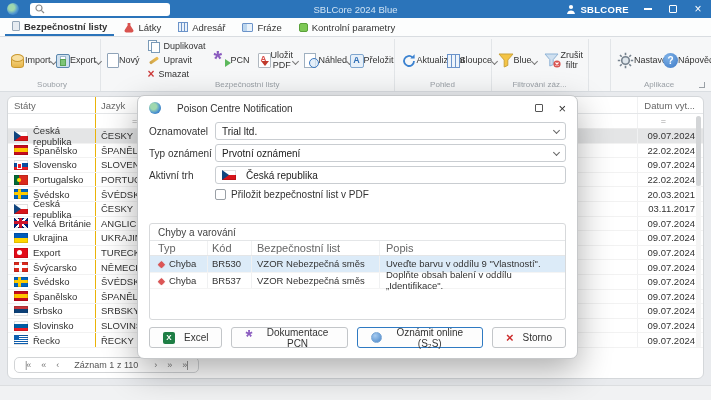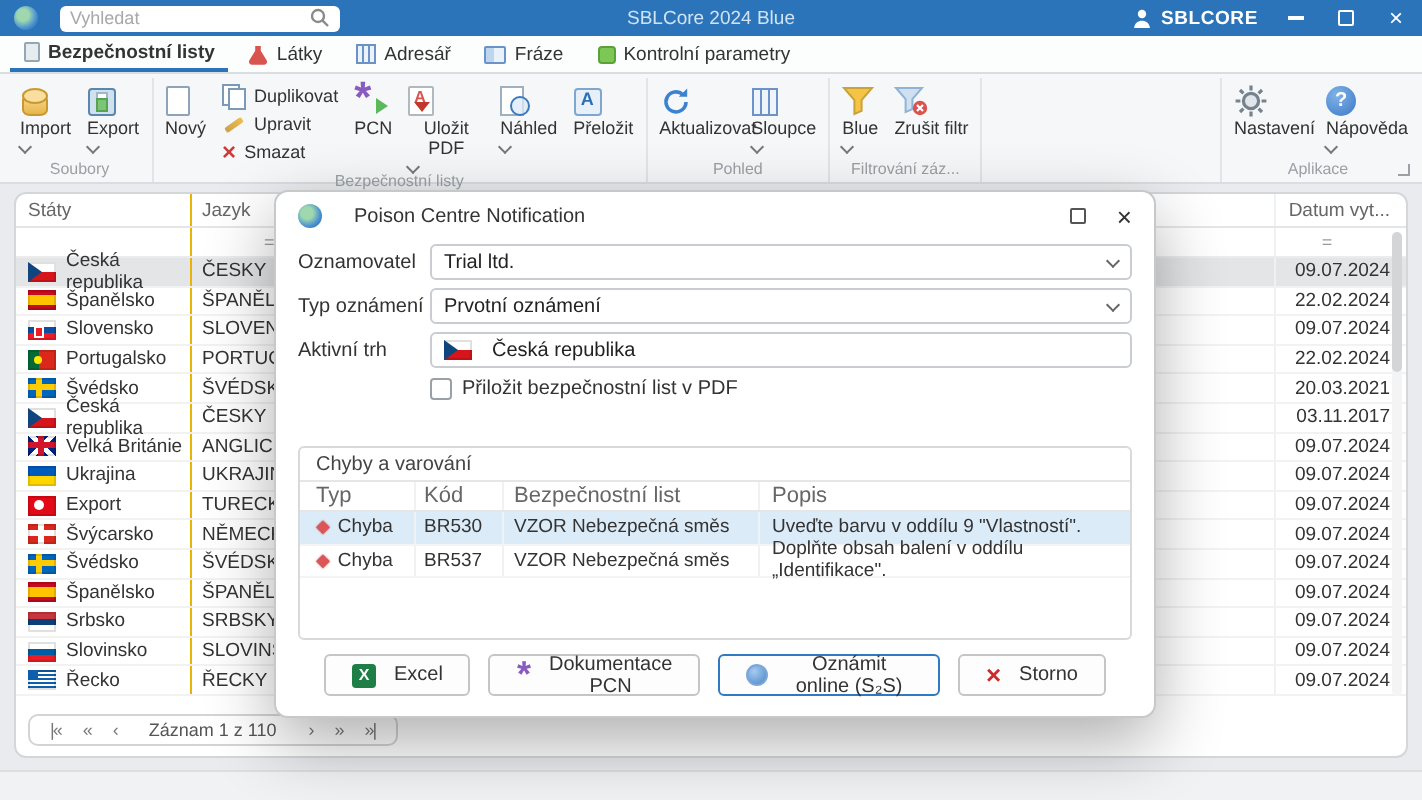--- a/index.html
+++ b/index.html
@@ -29,21 +29,21 @@
   .ti-cols{width:10px;height:10px;border:1px solid #6b93c9;background:linear-gradient(90deg,#eaf2fa 0 2px,#6b93c9 2px 3px,#eaf2fa 3px 5px,#6b93c9 5px 6px,#eaf2fa 6px)}
   .ti-book{width:11px;height:9px;border:1px solid #6b93c9;background:linear-gradient(90deg,#bcd6ee 0 4px,#e9f2fa 4px);border-radius:1px}
   .ti-check{width:9px;height:9px;background:#7dc855;border:1px solid #5aa13a;border-radius:2px}
 
   
   .ribbon{height:55px;background:#f6f7f8;border-bottom:1px solid #d9dde1;display:flex;align-items:stretch;padding:2px 4px 0;flex:none}
   .rgroup{display:flex;flex-direction:column;border-right:1px solid #e2e5e8;padding:0 2px;flex:none}
   .rgroup:last-child{border-right:none}
   .rgroup-content{flex:1;display:flex;align-items:stretch}
   .rgroup-label{font-size:8px;color:#9aa0a6;text-align:center;padding:0 5px 2px;white-space:nowrap}
-  .bigbtn{display:flex;flex-direction:column;align-items:flex-start;padding:3px 4px 0;font-size:9px;color:#333;text-align:center;line-height:1.1;border-radius:3px;max-width:46px;cursor:default}
+  .bigbtn{display:flex;align-items:center;padding:3px 4px 0;font-size:9px;color:#333;text-align:center;line-height:1.1;border-radius:3px;max-width:46px;cursor:default}
   .bigbtn .ic{height:17px;display:flex;align-items:center;justify-content:center;margin-bottom:1px}
   .bigbtn .lbl{white-space:pre-line}
   .chev{width:5px;height:5px;border-right:1.2px solid #777;border-bottom:1.2px solid #777;transform:rotate(45deg);margin-top:1px;flex:none}
   .smallcol{display:flex;flex-direction:column;justify-content:center;gap:2px;padding:0 2px}
   .smallbtn{display:flex;align-items:center;gap:4px;font-size:9px;color:#333;height:12px;padding:0 2px}
   .apps{margin-left:auto;border-left:1px solid #e2e5e8;position:relative}
   .launcher{position:absolute;right:2px;bottom:3px;width:6px;height:6px;border-right:1px solid #9aa0a6;border-bottom:1px solid #9aa0a6}
 
   
   .ic-db{width:15px;height:14px;position:relative}
@@ -134,40 +134,39 @@
   .gb-label{padding:3px 8px 2px;font-size:10px;color:#444;flex:none}
   .e-type{width:58px;padding-left:8px;display:flex;align-items:center;align-self:stretch;border-right:1px solid #f0f1f2}
   .e-code{width:44px;padding-left:4px;align-self:stretch;display:flex;align-items:center;border-right:1px solid #f0f1f2}
   .e-sds{width:128px;padding-left:5px;align-self:stretch;display:flex;align-items:center;border-right:1px solid #f0f1f2}
   .e-desc{flex:1;padding-left:6px;align-self:stretch;display:flex;align-items:center}
   .errhead{display:flex;height:16px;border-top:1px solid #e4e6e8;border-bottom:1px solid #e4e6e8;font-size:11px;color:#666;flex:none}
   .errrow{display:flex;height:16.5px;align-items:center;font-size:9.5px;color:#333;border-bottom:1px solid #f4f4f4;flex:none}
   .errrow.selected{background:#dcebf8}
   .diamond{margin-right:4px;flex:none}
   .diamond::before{content:"◆";color:#dd5555;font-size:9px;text-shadow:0 0 1px #b43b3b}
-  .dlg-footer{display:flex;align-items:center;padding:7px 24px 10px;gap:9px;flex:none}
+  .dlg-footer{display:flex;align-items:center;padding:7px 11px 10px;gap:9px;flex:none}
   .dbtn{height:21px;border:1px solid #c3c6c9;border-radius:3px;background:#fdfdfd;display:flex;align-items:center;justify-content:center;gap:9px;padding:0 13px;font-size:10px;color:#333;font-family:inherit;cursor:default}
   .dbtn.primary{border:1.5px solid #2f7ac2;margin-left:auto}
   .ic-excel{width:12px;height:12px;background:#1e7e45;border-radius:2px;display:flex;align-items:center;justify-content:center;flex:none}
   .ic-excel::before{content:"X";color:#fff;font-size:8px;font-weight:bold}
   .ic-star{color:#8a5bbf;font-size:18px;font-weight:bold;line-height:8px;height:10px;flex:none}
   .ic-star::before{content:"*"}
   .ic-online{width:11px;height:11px;border-radius:50%;background:radial-gradient(circle at 35% 30%,#a6cbf0,#4a86c8);border:1px solid #7aa7d6;flex:none}
   .ic-cancel{flex:none}
   .ic-cancel::before{content:"×";color:#cc2b2b;font-weight:bold;font-size:13px;line-height:1}
 </style>
 </head>
 <body>
 
 <div class="window">
 
   <div class="titlebar">
     <span class="app-logo"></span>
     <div class="search">
-      <input type="text" placeholder="Vyhledat" style="">
       <svg width="10" height="10" viewBox="0 0 10 10">
           <circle cx="4" cy="4" r="3" fill="none" stroke="#8a8a8a" stroke-width="1.2"></circle>
           <path d="M6.3 6.3 9 9" stroke="#8a8a8a" stroke-width="1.2"></path>
         </svg>
     </div>
     <div class="win-title">SBLCore 2024 Blue</div>
     <div class="tb-right">
       <span class="account">
         <svg width="10" height="10" viewBox="0 0 10 10">
             <circle cx="5" cy="3" r="2.1" fill="#fff"></circle>

